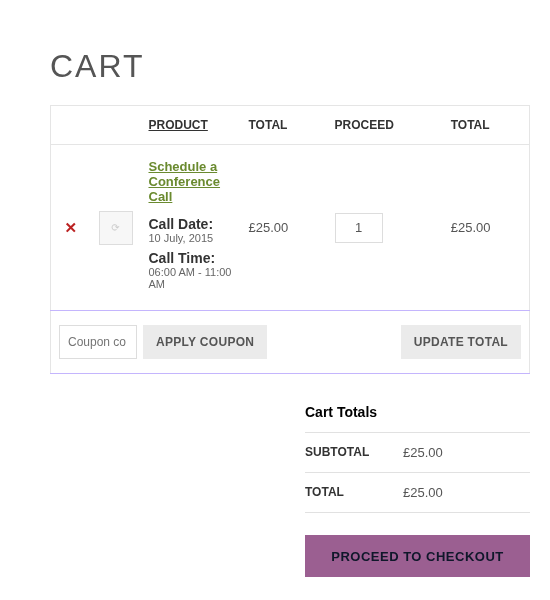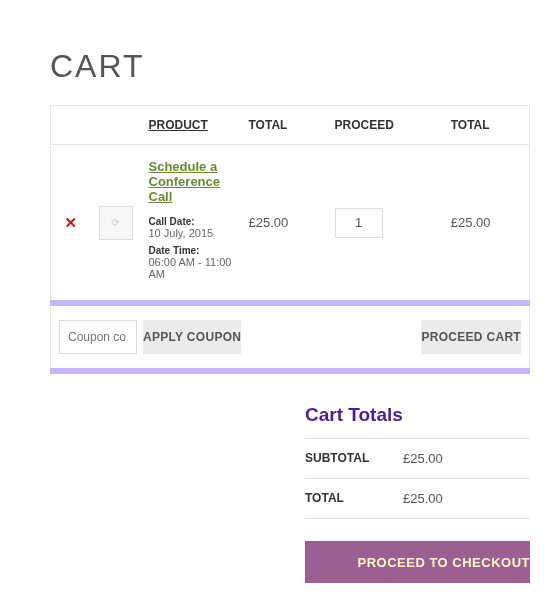--- a/index.html
+++ b/index.html
@@ -4,39 +4,39 @@
 <style>
 * { box-sizing: border-box; margin: 0; padding: 0; }
 body { font-family: "Helvetica Neue", Helvetica, Arial, sans-serif; background: #fff; color: #333; width: 550px; }
 .page { padding: 20px 20px 40px 50px; }
 .page-title { font-size: 32px; font-weight: 300; letter-spacing: 2px; color: #555; margin-bottom: 20px; margin-top: 28px; }
 table.cart { width: 100%; border-collapse: collapse; border: 1px solid #e5e5e5; }
 table.cart th { text-align: left; font-size: 12px; font-weight: 700; color: #333; padding: 12px 8px; border-bottom: 1px solid #e5e5e5; }
 table.cart th.col-remove { width: 40px; }
 table.cart th.col-thumb { width: 50px; }
 table.cart th.col-product { width: 100px; text-decoration: underline; }
-table.cart td { padding: 14px 8px; font-size: 13px; color: #555; vertical-align: middle; border-bottom: 6px solid #c4b5fd; }
+table.cart td { padding: 14px 8px; font-size: 13px; color: #555; vertical-align: middle; border-bottom: 1px solid #c4b5fd; }
 .remove { color: #b22; text-decoration: none; font-weight: 700; font-size: 15px; display: inline-block; width: 20px; text-align: center; }
 .thumb { width: 34px; height: 34px; border: 1px solid #ddd; background: #f7f7f7; display: flex; align-items: center; justify-content: center; color: #ccc; font-size: 10px; }
 .product-link { color: #6a8a2f; text-decoration: underline; font-weight: 600; font-size: 13px; display: inline-block; margin-bottom: 8px; }
-.meta-label { font-weight: 700; color: #333; font-size: 10px; margin-top: 4px; }
+.meta-label { font-weight: 700; color: #333; font-size: 14px; margin-top: 4px; }
 .meta-value { color: #666; font-size: 11px; margin-bottom: 6px; }
 .qty-input { width: 48px; height: 30px; border: 1px solid #ddd; text-align: center; font-size: 13px; color: #555; }
 .actions-row td { padding: 10px 8px; }
 .actions { display: flex; justify-content: space-between; align-items: center; gap: 12px; }
 .actions-left { display: flex; gap: 6px; align-items: center; }
 .coupon-input { width: 78px; height: 34px; border: 1px solid #ddd; padding: 0 8px; font-size: 12px; color: #888; }
-.btn { background: #ebebeb; border: none; height: 34px; padding: 0 0; font-size: 12px; font-weight: 700; color: #555; cursor: pointer; letter-spacing: 0.3px; }
+.btn { background: #ebebeb; border: none; height: 34px; padding: 0 13px; font-size: 12px; font-weight: 700; color: #555; cursor: pointer; letter-spacing: 0.3px; }
 .totals { margin-top: 30px; margin-left: auto; width: 225px; }
-.totals h2 { font-size: 19px; font-weight: 700; color: #4c1d95; margin-bottom: 12px; }
+.totals h2 { font-size: 14px; font-weight: 700; color: #000000; margin-bottom: 12px; }
 .totals-row { display: flex; justify-content: flex-start; gap: 16px; padding: 12px 0; border-top: 1px solid #e1e1e1; font-size: 13px; }
 .totals-row .lab { font-weight: 700; color: #333; width: 82px; font-size: 12px; }
 .totals-row .val { color: #555; }
 .totals-row.last { border-bottom: 1px solid #e1e1e1; }
-.checkout-btn { display: block; width: 100%; margin-top: 22px; background: #9b5f91; color: #fef9c3; border: none; height: 42px; font-size: 13px; font-weight: 700; letter-spacing: 0.5px; cursor: pointer; text-align: right; }
+.checkout-btn { display: block; width: 100%; margin-top: 22px; background: #9b5f91; color: #0f172a; border: none; height: 42px; font-size: 13px; font-weight: 700; letter-spacing: 0.5px; cursor: pointer; }
 </style>
 </head>
 <body>
 
 <div class="page">
   <h1 class="page-title">CART</h1>
 
   <table class="cart">
     <thead>
       <tr>
@@ -55,37 +55,37 @@
         </td>
         <td>
           <div class="thumb">
             <span>⟳</span>
           </div>
         </td>
         <td>
           <a href="#" class="product-link">Schedule a Conference Call</a>
           <div class="meta-label">Call Date:</div>
           <div class="meta-value">10 July, 2015</div>
-          <div class="meta-label">Date Time:</div>
+          <div class="meta-label">Call Time:</div>
           <div class="meta-value">06:00 AM - 11:00 AM</div>
         </td>
         <td>£25.00</td>
         <td>
           <input class="qty-input" type="text" value="1" style="">
         </td>
         <td>£25.00</td>
       </tr>
       <tr class="actions-row">
         <td colspan="6">
           <div class="actions">
             <div class="actions-left">
               <input class="coupon-input" type="text" placeholder="Coupon co" style="">
               <button class="btn">APPLY COUPON</button>
             </div>
-            <button class="btn">PROCEED CART</button>
+            <button class="btn">UPDATE TOTAL</button>
           </div>
         </td>
       </tr>
     </tbody>
   </table>
 
   <div class="totals">
     <h2>Cart Totals</h2>
     <div class="totals-row">
       <span class="lab">SUBTOTAL</span>

